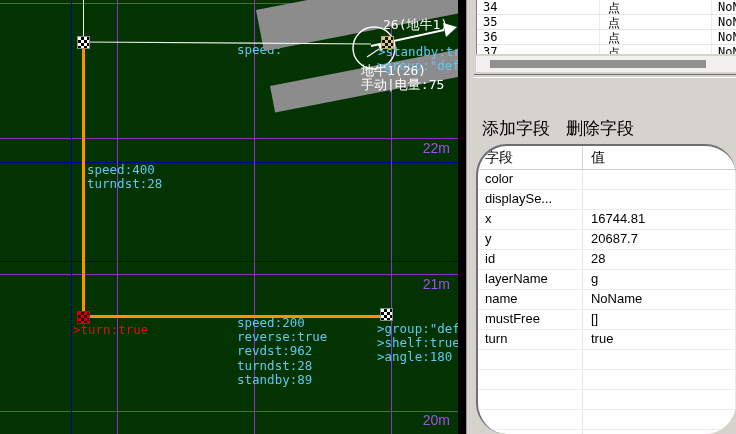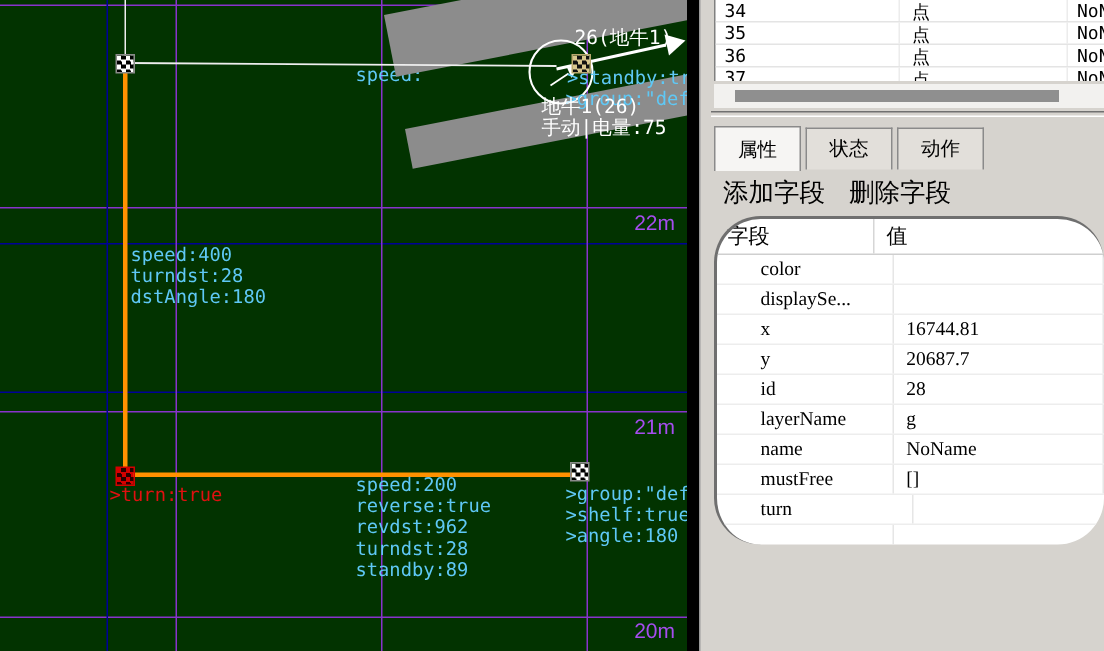--- a/index.html
+++ b/index.html
@@ -21,42 +21,42 @@
   .orange{position:absolute;background:#ff9100;z-index:25;}
   .marker{position:absolute;width:13px;height:13px;box-sizing:border-box;border:1px solid #8a8a8a;z-index:35;
           background:conic-gradient(#000 0 25%, #fff 0 50%, #000 0 75%, #fff 0);background-size:6px 6px;}
   .marker.tan{background:conic-gradient(#111 0 25%, #d9c88e 0 50%, #111 0 75%, #d9c88e 0);background-size:6px 6px;border-color:#b9a86e;}
   .marker.red{background:conic-gradient(#2a0000 0 25%, #d40000 0 50%, #2a0000 0 75%, #d40000 0);background-size:6px 6px;border-color:#d40000;}
   .overlay-svg{position:absolute;left:0;top:0;z-index:30;pointer-events:none;}
   .edge-black{position:absolute;left:458px;top:0;width:8px;height:434px;background:#000;}
   .edge-gray{position:absolute;left:466px;top:0;width:8px;height:434px;background:#d6d3ce;border-left:1px solid #9a9a9a;}
 
   
-  .panel{position:absolute;left:474px;top:0;width:262px;height:363px;background:#d6d3ce;}
+  .panel{position:absolute;left:474px;top:0;width:262px;height:434px;background:#d6d3ce;}
   .top-table{position:absolute;left:2px;top:0;right:0;height:54px;background:#fff;overflow:hidden;border-left:1px solid #808080;}
   .tt-row{display:flex;height:14px;border-bottom:1px solid #e4e4e4;font-family:"DejaVu Sans Mono",monospace;font-size:12px;color:#000;}
   .tt-c1{width:116px;padding-left:6px;border-right:1px solid #ececec;overflow:hidden;}
   .tt-c2{width:103px;padding-left:8px;border-right:1px solid #ececec;overflow:hidden;}
   .tt-c3{flex:1;padding-left:6px;overflow:hidden;white-space:nowrap;}
   .hscroll{position:absolute;left:2px;top:56px;right:0;height:16px;background:#f2f1ef;}
   .hscroll .thumb{position:absolute;left:14px;top:4px;width:216px;height:8px;background:#8f8f8f;}
   .top-sep{position:absolute;left:0;top:74px;right:0;height:2px;border-top:1px solid #707070;border-bottom:1px solid #ffffff;}
 
   .tabbar{position:absolute;left:2px;top:86px;right:0;height:27px;display:flex;align-items:flex-end;}
   .tab{padding:4px 15px 5px 15px;font-size:13px;color:#000;background:#e2dfda;border:1px solid #8a8a8a;border-bottom:none;margin-right:3px;white-space:nowrap;}
   .tab.active{background:#f6f5f3;position:relative;top:1px;padding-top:6px;}
   .toolbar{position:absolute;left:6px;top:116px;right:0;height:24px;display:flex;gap:12px;align-items:center;}
   .toolbtn{font-size:17px;color:#000;white-space:nowrap;padding:2px 2px;}
 
   .prop-grid{position:absolute;left:2px;top:144px;right:0;bottom:0;background:#fff;border-left:2px solid #6f6f6f;border-top:2px solid #6f6f6f;overflow:hidden;border-radius:31px;}
   .pg-head{display:flex;height:23px;border-bottom:1px solid #cfcfcf;font-size:14px;color:#000;}
   .pg-head .h1{width:101px;padding:3px 0 0 7px;border-right:1px solid #d6d6d6;}
   .pg-head .h2{width:150px;padding:3px 0 0 8px;border-right:1px solid #d6d6d6;}
   .pg-head .h3{flex:1;overflow:hidden;}
-  .pg-row{display:flex;height:19px;border-bottom:1px solid #ededed;font-family:Liberation Serif, serif;font-size:13px;color:#000;padding-left:22px;}
+  .pg-row{display:flex;height:19px;border-bottom:1px solid #ededed;font-family:Liberation Sans, sans-serif;font-size:13px;color:#000;}
   .pg-row .c1{width:101px;padding:1px 0 0 7px;border-right:1px solid #e6e6e6;overflow:hidden;white-space:nowrap;}
   .pg-row .c2{width:150px;padding:1px 0 0 8px;border-right:1px solid #e6e6e6;overflow:hidden;white-space:nowrap;}
   .pg-row .c3{flex:1;}
 </style>
 </head>
 <body>
 
 <div class="app">
 
   <div class="canvas">
@@ -98,21 +98,21 @@
     <div class="marker tan" style="left:381px;top:36px"></div>
     <div class="marker red" style="left:77px;top:311px"></div>
     <div class="marker" style="left:380px;top:308px"></div>
 
     <div class="white-text" style="left:383px;top:16px">26(地牛1)</div>
     <div class="cyan-text" style="left:378px;top:45px">&gt;standby:true</div>
     <div class="cyan-text" style="left:377px;top:59px">&gt;group:"defaul</div>
     <div class="white-text" style="left:361px;top:62px">地牛1(26)</div>
     <div class="white-text" style="left:361px;top:76px">手动|电量:75</div>
 
-    <div class="cyan-block" style="left:87px;top:163px"><div>speed:400</div><div>turndst:28</div><div>dstAngle:180</div></div>
+    <div class="cyan-block" style="left:87px;top:163px"><div>speed:400</div><div>turndst:28</div></div>
     <div class="red-text" style="left:73px;top:322px">&gt;turn:true</div>
     <div class="cyan-block" style="left:237px;top:316px"><div>speed:200</div><div>reverse:true</div><div>revdst:962</div><div>turndst:28</div><div>standby:89</div></div>
     <div class="cyan-block" style="left:377px;top:322px"><div>&gt;group:"defaul</div><div>&gt;shelf:true</div><div>&gt;angle:180</div></div>
   </div>
 
   <div class="edge-black"></div>
   <div class="edge-gray"></div>
 
   <div class="panel">
 
@@ -137,25 +137,20 @@
           <div class="tt-c2">点</div>
           <div class="tt-c3">NoName</div>
         </div>
       </div>
 
     <div class="hscroll">
       <div class="thumb"></div>
     </div>
     <div class="top-sep"></div>
 
-    <div class="tabbar" id="tabbar">
-        <div class="tab active">属性</div>
-        <div class="tab">状态</div>
-        <div class="tab">动作</div>
-      </div>
 
     <div class="toolbar" id="toolbar">
         <div class="toolbtn">添加字段</div>
         <div class="toolbtn">删除字段</div>
       </div>
 
     <div class="prop-grid">
       <div class="pg-head">
         <div class="h1">字段</div>
         <div class="h2">值</div>
@@ -197,20 +192,21 @@
             <div class="c2">NoName</div>
             <div class="c3"></div>
           </div>
           <div class="pg-row">
             <div class="c1">mustFree</div>
             <div class="c2">[]</div>
             <div class="c3"></div>
           </div>
           <div class="pg-row">
             <div class="c1">turn</div>
+            <div class="c2">true</div>
             <div class="c3"></div>
           </div>
           <div class="pg-row">
             <div class="c1"></div>
             <div class="c2"></div>
             <div class="c3"></div>
           </div>
           <div class="pg-row">
             <div class="c1"></div>
             <div class="c2"></div>

